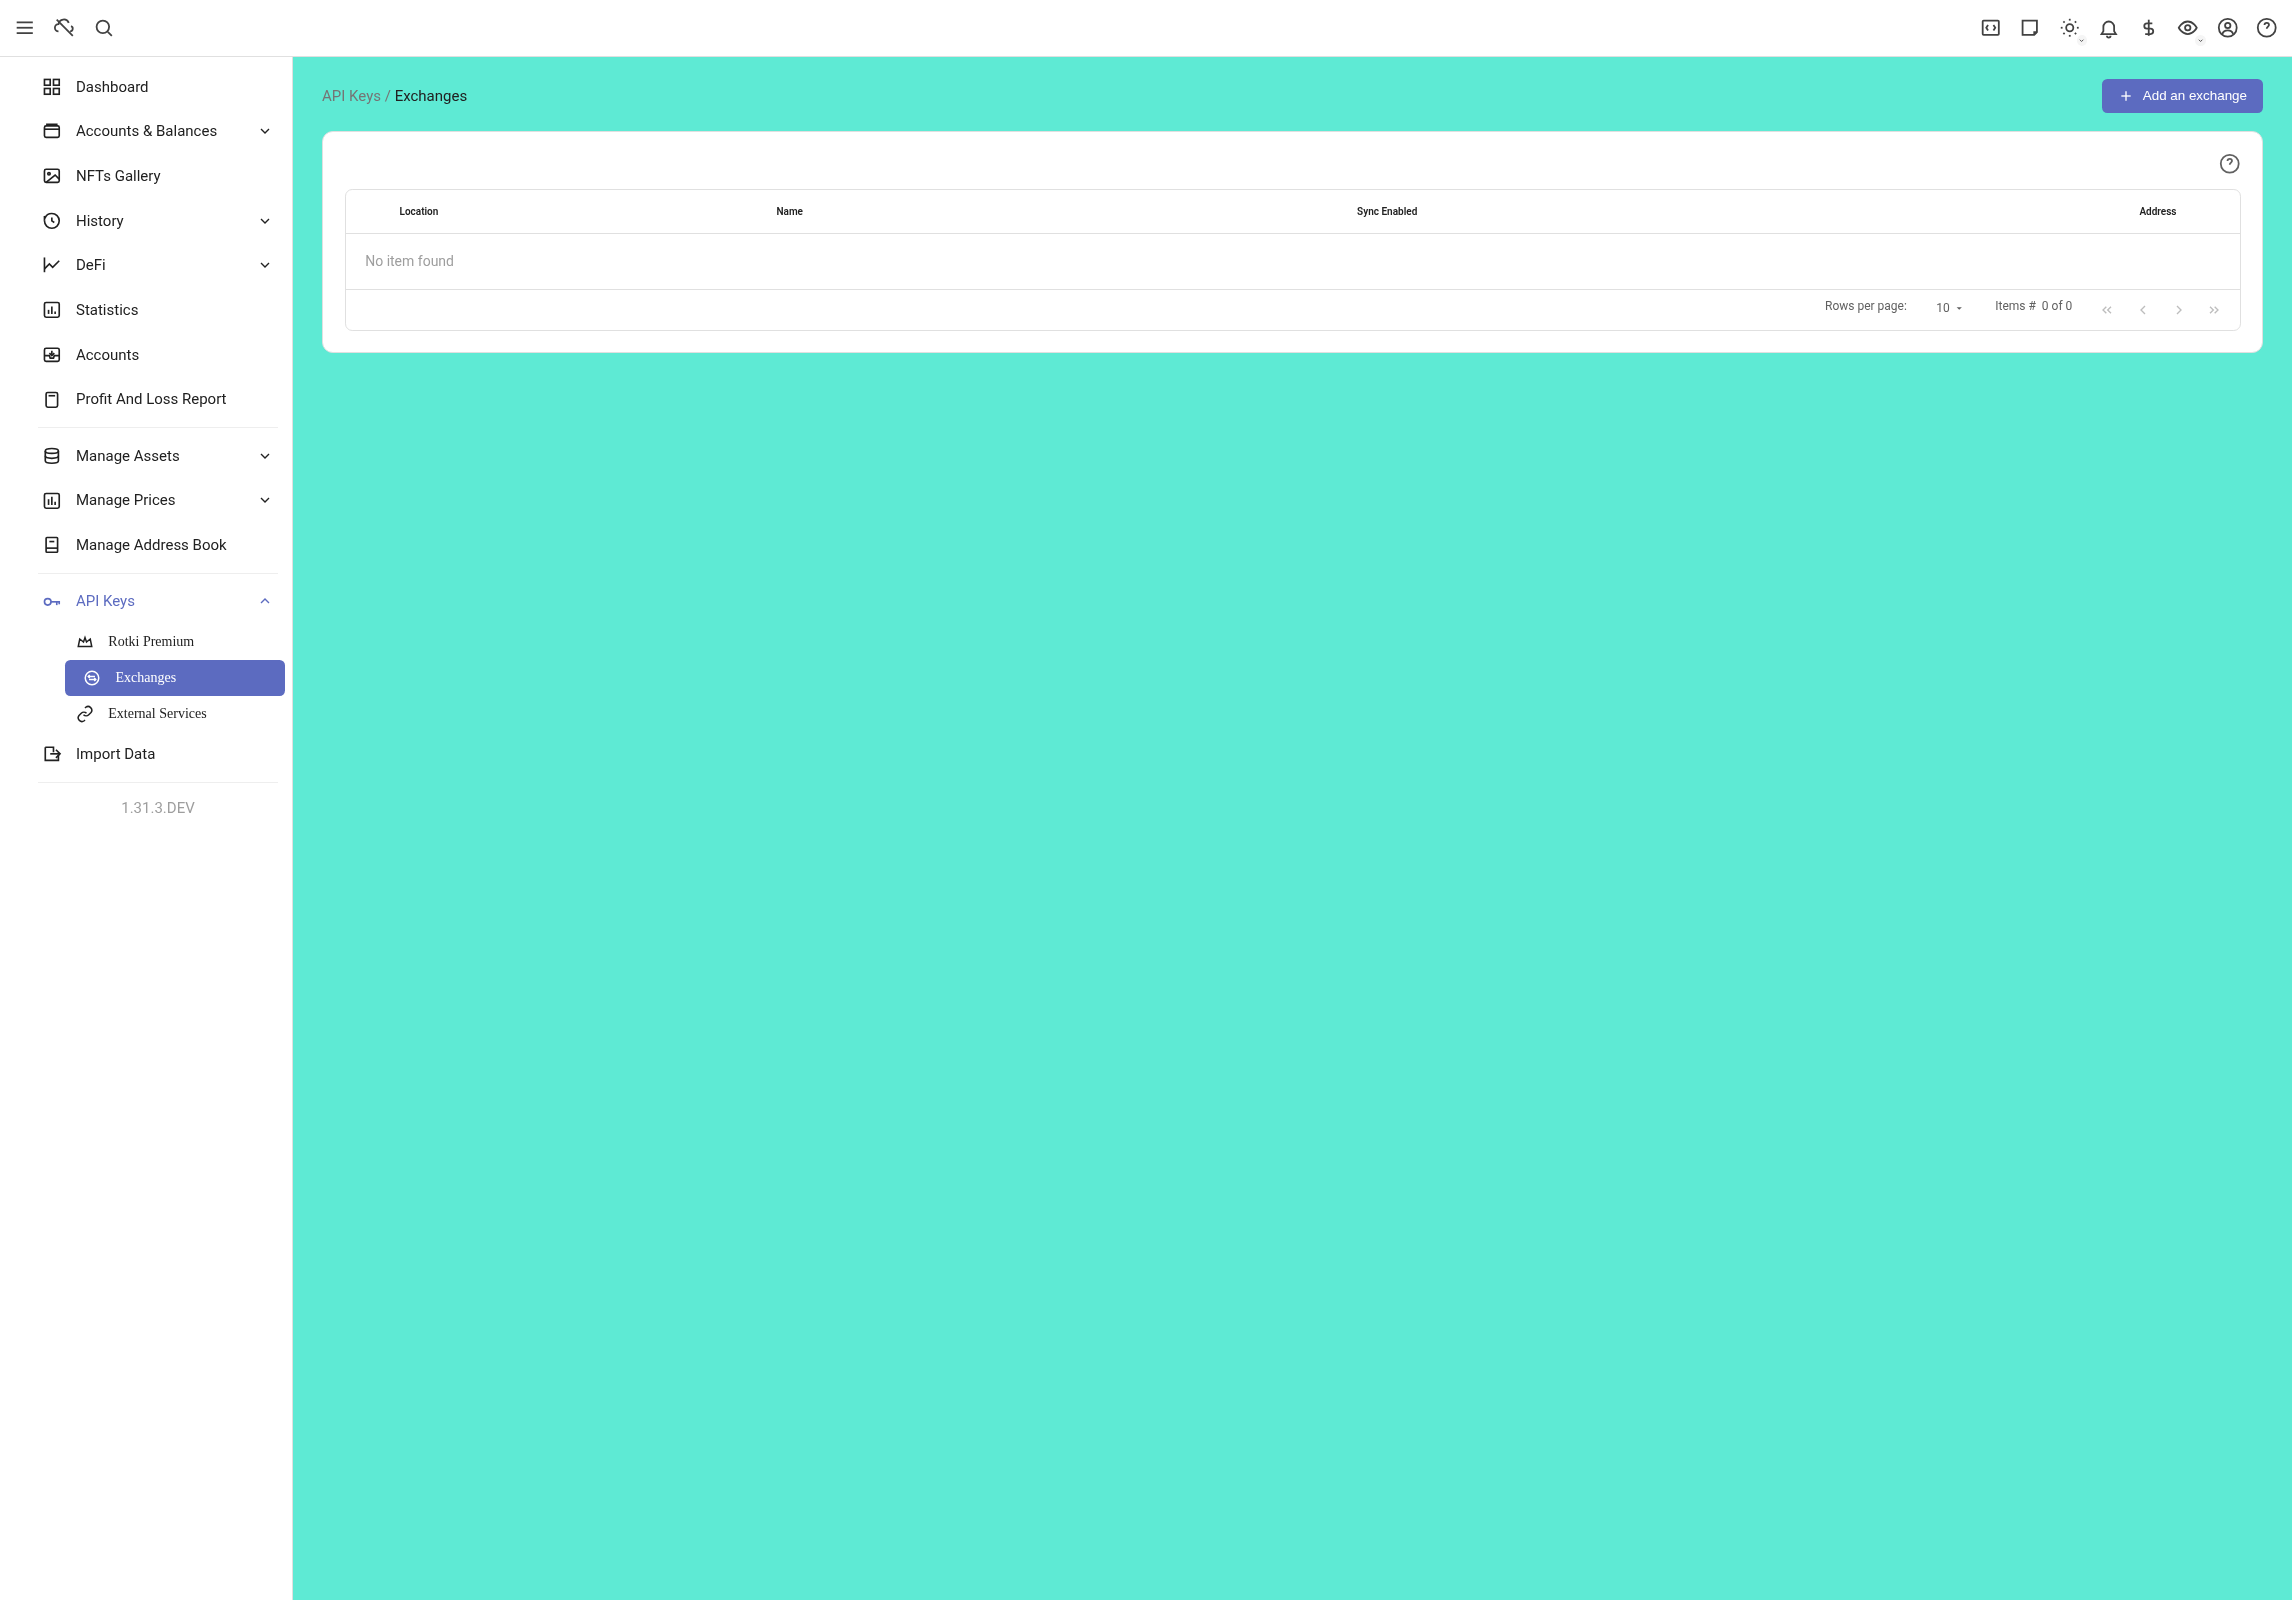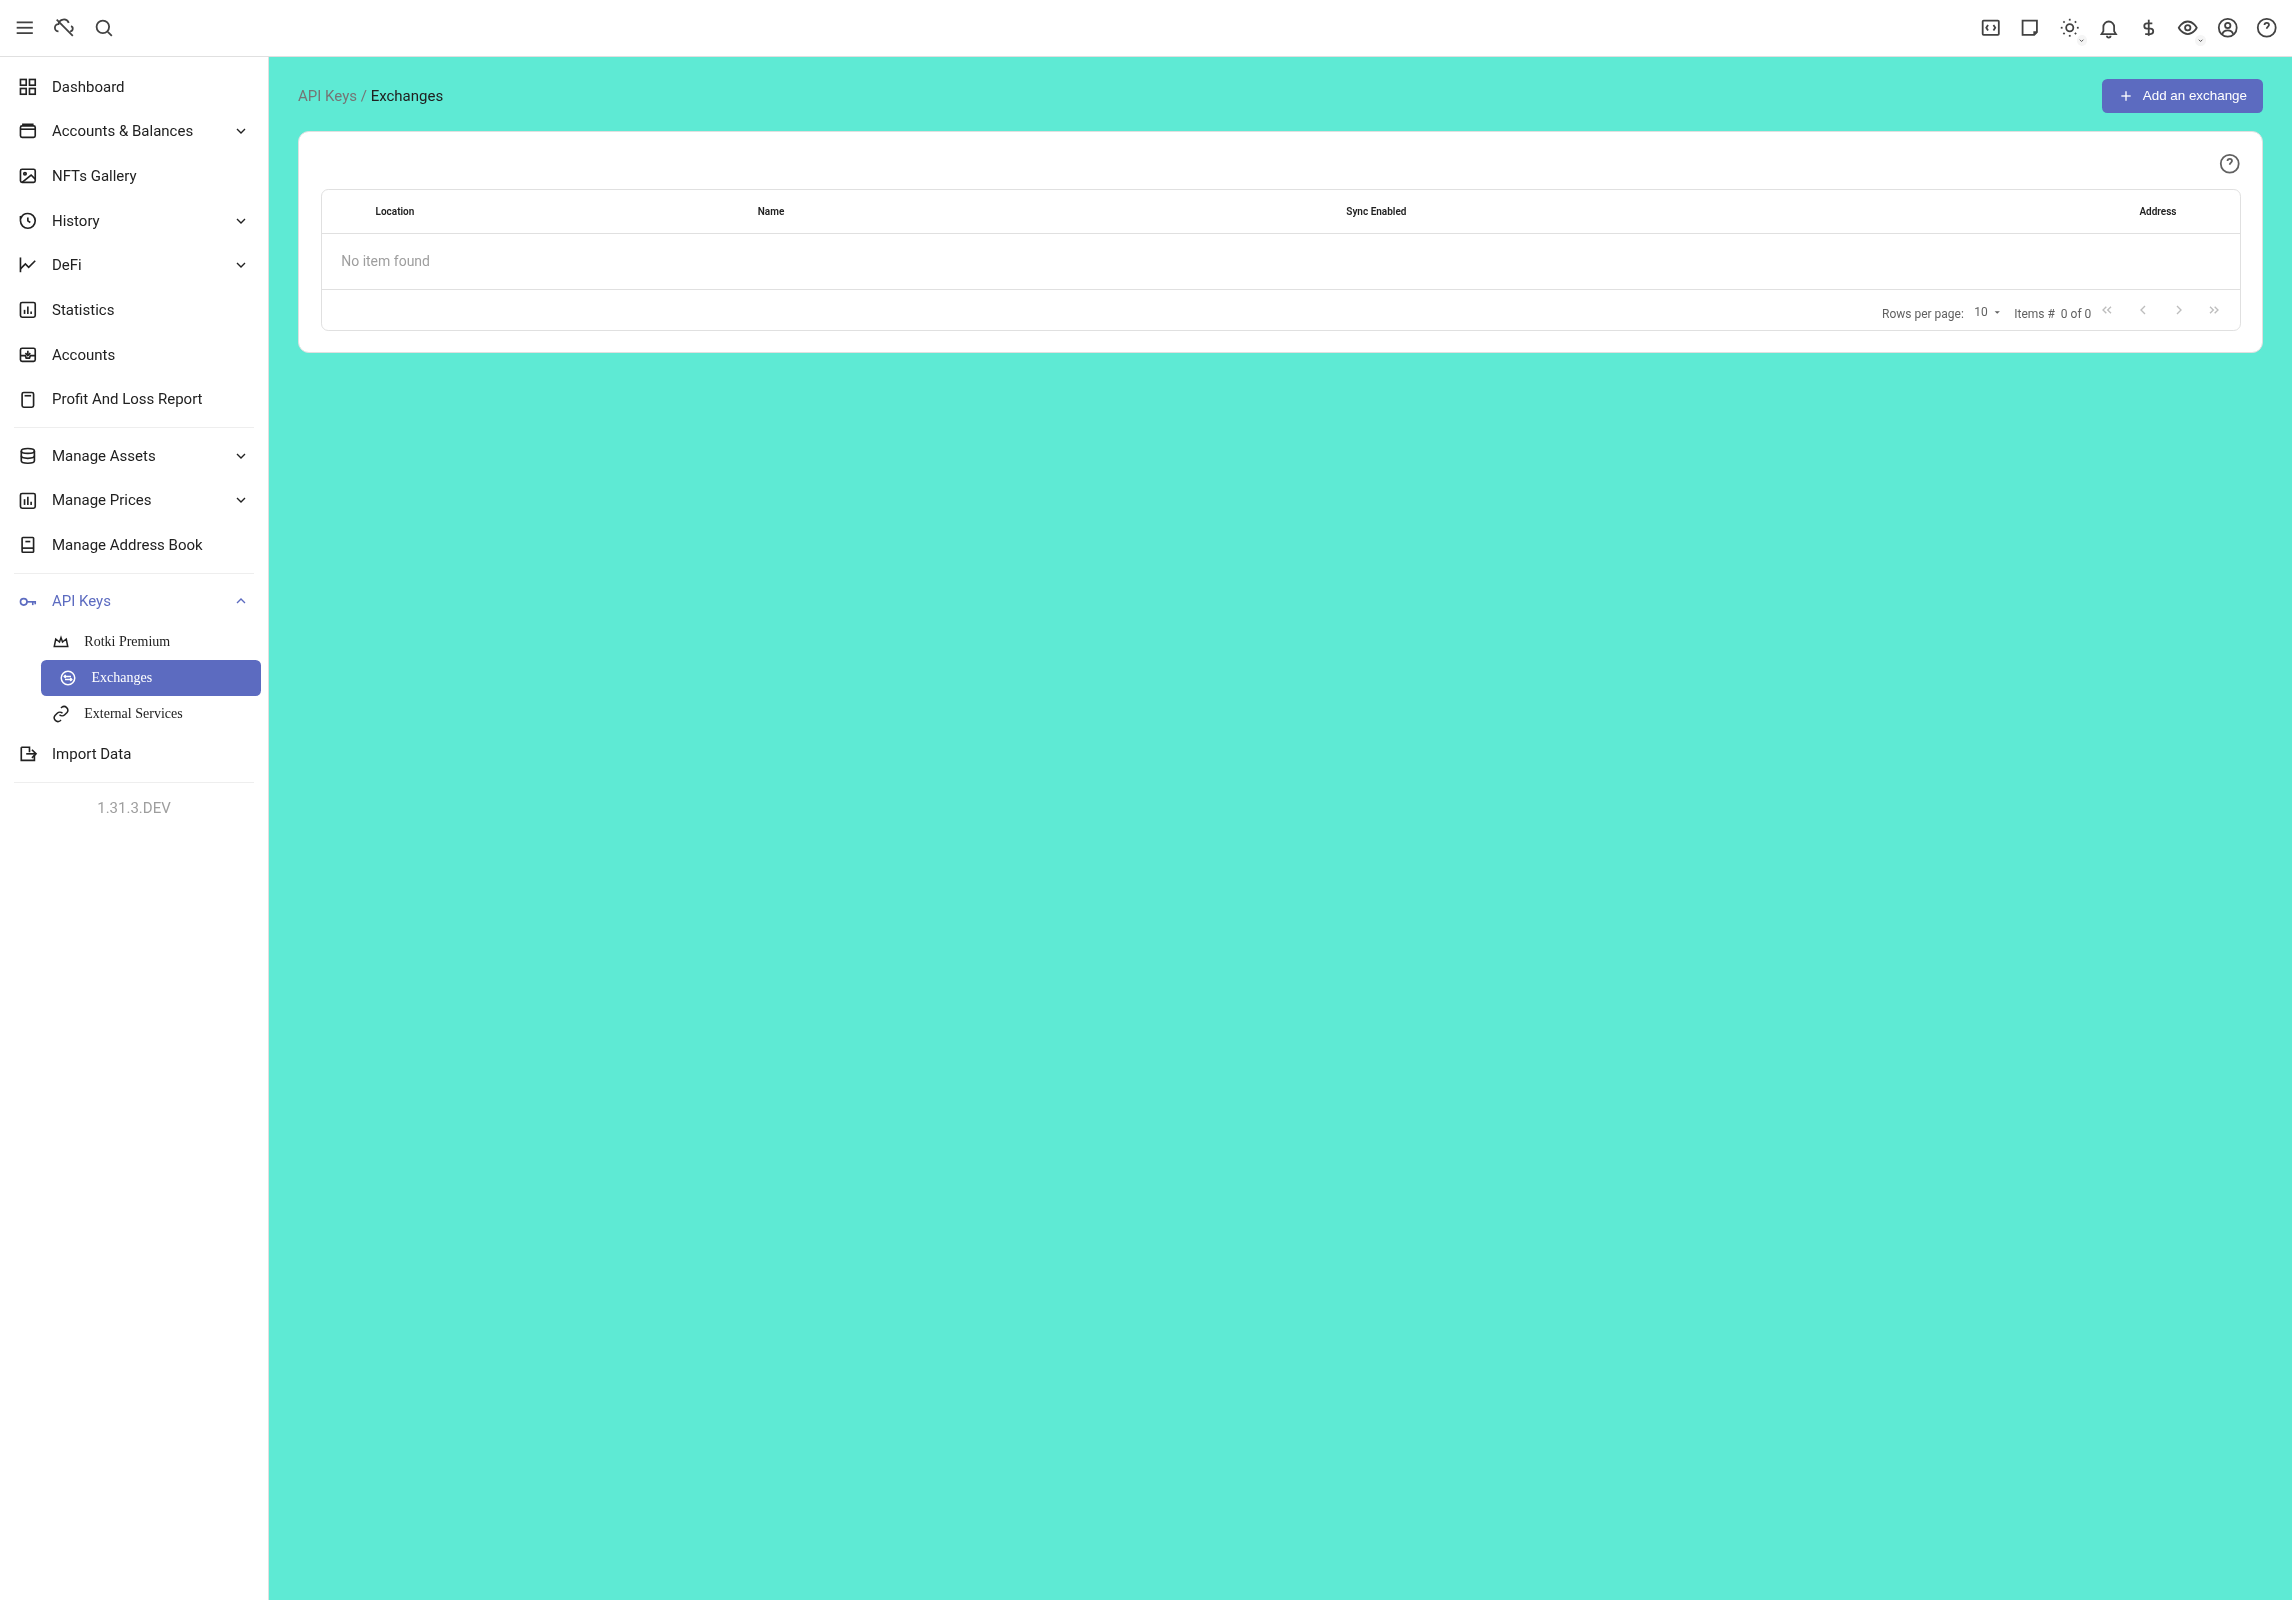--- a/index.html
+++ b/index.html
@@ -55,20 +55,21 @@
       display: flex;
       height: calc(100vh - 57px);
     }
     .sidebar {
       width: 269px;
       border-right: 0.9px solid #e0e0e0;
       overflow-y: auto;
       padding: 7.2px 0;
       display: flex;
       flex-direction: column;
+      margin-left: 24px;
     }
     .main {
       flex: 1;
       background: #5eead4;
       padding: 21.5px 29px;
       overflow-y: auto;
     }
 
     
     .nav-item {
@@ -188,23 +189,23 @@
     th.center { text-align: center; }
     .empty-row td {
       text-align: left;
       color: #9e9e9e;
       padding: 19.7px;
       font-size: 14px;
       border-bottom: 0.9px solid #e0e0e0;
     }
     .table-foot {
       display: flex;
-      align-items: flex-end;
+      align-items: flex-start;
       justify-content: flex-end;
-      gap: 5px;
+      gap: 24px;
       padding: 9px 14.3px;
       font-size: 12px;
       color: #616161;
     }
     .rows-select {
       display: flex;
       align-items: center;
       gap: 3.6px;
       padding: 1.8px 5.4px;
       cursor: pointer;

